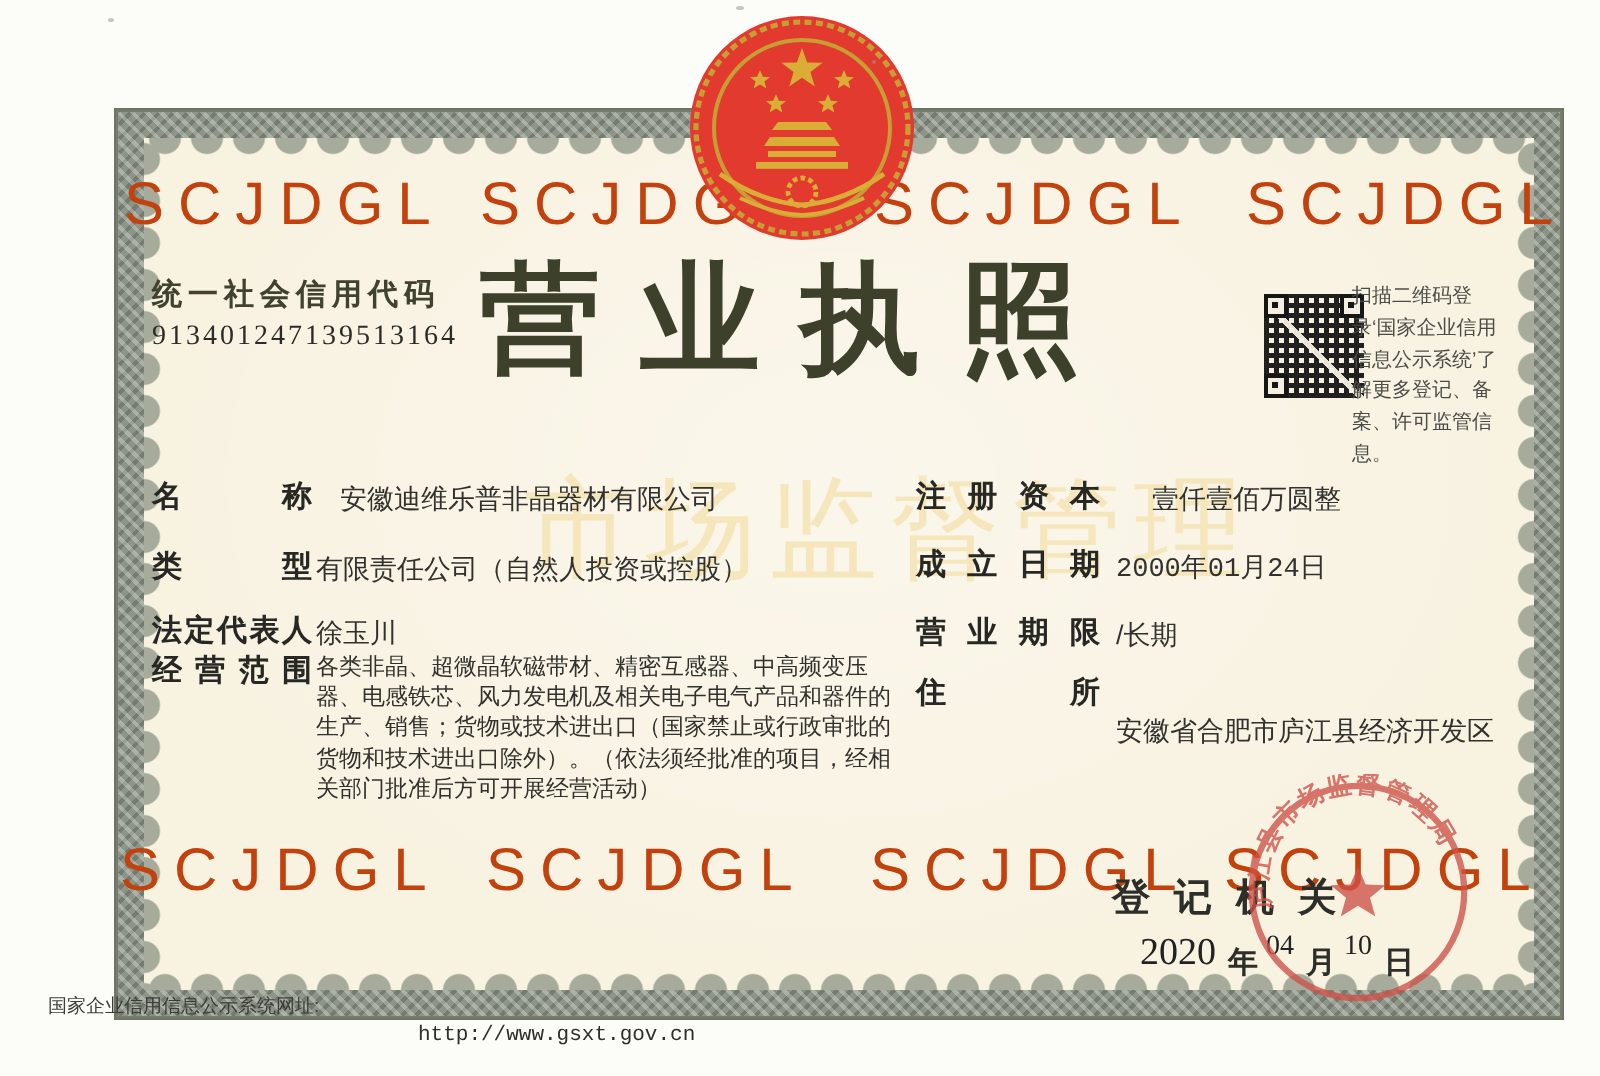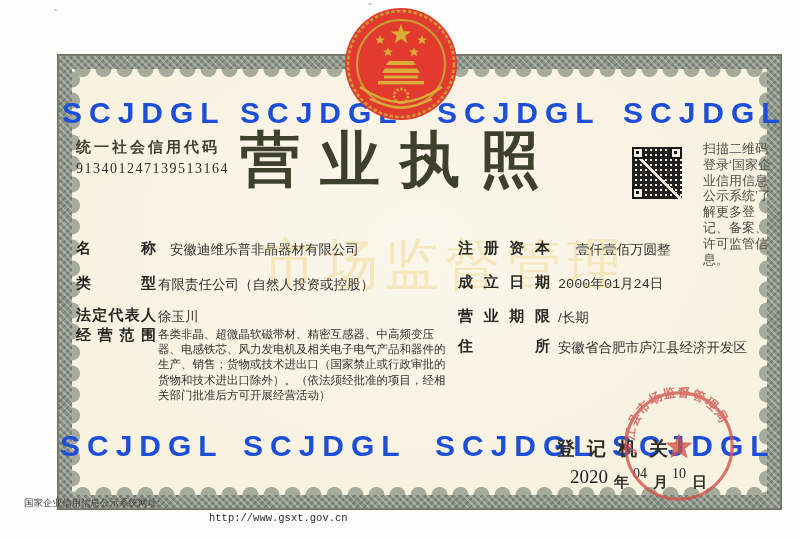--- a/index.html
+++ b/index.html
@@ -31,42 +31,42 @@
   .sc-bottom{bottom:0;left:0;right:0;height:11px;
     background:radial-gradient(circle at 50% 100%,#a6ab9b 0 7.6px,rgba(0,0,0,0) 8.4px);
     background-size:21px 11px;background-repeat:repeat-x;background-position:left bottom;}
   .sc-left{top:0;bottom:0;left:0;width:11px;
     background:radial-gradient(circle at 0 50%,#a6ab9b 0 7.6px,rgba(0,0,0,0) 8.4px);
     background-size:11px 21px;background-repeat:repeat-y;}
   .sc-right{top:0;bottom:0;right:0;width:11px;
     background:radial-gradient(circle at 100% 50%,#a6ab9b 0 7.6px,rgba(0,0,0,0) 8.4px);
     background-size:11px 21px;background-repeat:repeat-y;background-position:right top;}
   
-  .wm{position:absolute;font-weight:bold;color:#1d4ed8;font-size:30px;
-    letter-spacing:7px;z-index:1;user-select:none;margin-top:10px;}
+  .wm{position:absolute;font-weight:normal;color:#c2410c;font-size:30px;
+    letter-spacing:7px;z-index:1;user-select:none;}
   .wm-big{position:absolute;left:262px;top:228px;font-size:55px;letter-spacing:6px;
     font-weight:normal;color:#f5e6bc;z-index:1;user-select:none;}
   
   .credit-label{position:absolute;left:76px;top:138px;font-size:15px;font-weight:bold;
     letter-spacing:3px;color:#40412f;z-index:2;}
   .credit-code{position:absolute;left:76px;top:161px;font-size:14px;letter-spacing:1.5px;
     font-family:"Liberation Serif","DejaVu Serif",serif;color:#2b2b27;z-index:2;}
   .title{position:absolute;left:210px;top:120px;width:380px;text-align:center;
     font-size:60px;font-weight:bold;letter-spacing:20px;color:#3d412c;z-index:2;}
   
   .qr{position:absolute;left:632px;top:147px;width:50px;height:52px;z-index:2;
     background-image:
       linear-gradient(45deg,rgba(0,0,0,0) 0 46%,rgba(244,239,226,.95) 46% 50%,rgba(0,0,0,0) 50% 100%),
       repeating-linear-gradient(0deg,#20201e 0 2.5px,rgba(0,0,0,0) 2.5px 5px),
       repeating-linear-gradient(90deg,#20201e 0 2.5px,#f4efe2 2.5px 5px);}
   .qr .finder{position:absolute;width:12px;height:12px;border:2.5px solid #161614;
     background:#f4efe2;box-sizing:border-box;}
   .qr .finder::after{content:"";position:absolute;left:2px;top:2px;width:3px;height:3px;background:#161614;}
   .qr .f-tl{left:0;top:0;} .qr .f-tr{right:0;top:0;} .qr .f-bl{left:0;bottom:0;}
-  .qr-caption{position:absolute;left:703px;top:141px;width:74px;font-size:13px;
+  .qr-caption{position:absolute;left:676px;top:141px;width:74px;font-size:10px;
     line-height:15.8px;color:#4c4c46;z-index:2;}
   
   .frow{position:absolute;z-index:2;}
   .flabel{display:inline-block;text-align:justify;text-align-last:justify;
     font-weight:bold;font-size:15px;color:#272724;vertical-align:top;}
   .flabel-l{width:80px;} .flabel-r{width:92px;}
   .fvalue{position:absolute;font-size:13.5px;color:#32312d;white-space:nowrap;z-index:2;}
   .fscope{position:absolute;left:158px;top:327px;width:292px;font-size:11.5px;
     line-height:15.2px;color:#32312d;z-index:2;}
   
@@ -153,21 +153,21 @@
 <div class="fvalue" style="left:558px;top:275px;font-family:Liberation Mono, monospace;">2000年01月24日</div>
 
 <div class="frow" style="left:458px;top:307px;">
   <span class="flabel flabel-r">营业期限</span>
 </div>
 <div class="fvalue" style="left:558px;top:309px;">/长期</div>
 
 <div class="frow" style="left:458px;top:337px;">
   <span class="flabel flabel-r">住所</span>
 </div>
-<div class="fvalue" style="left:558px;top:339px;">安徽省合肥市庐江县经济开发区</div>
+<div class="fvalue" style="left:558px;top:357px;">安徽省合肥市庐江县经济开发区</div>
 
 <div class="authority">登记机关</div>
 <div class="dateline">
   <span class="d-num d-year">2020</span><span class="d-unit">年</span><span class="d-num d-sm">04</span><span class="d-unit">月</span><span class="d-num d-sm">10</span><span class="d-unit">日</span>
 </div>
 
 <svg class="seal" width="118" height="118" viewBox="0 0 120 120">
   <circle cx="60" cy="60" r="54" fill="none" stroke="#cf5148" stroke-width="3.2"></circle>
   <path id="sealArc" d="M 18,74 A 46,46 0 1 1 102,74" fill="none"></path>
   <text font-size="12.5" letter-spacing="1.5" fill="#cf5148" font-weight="bold" font-family="Liberation Sans, DejaVu Sans, sans-serif">

